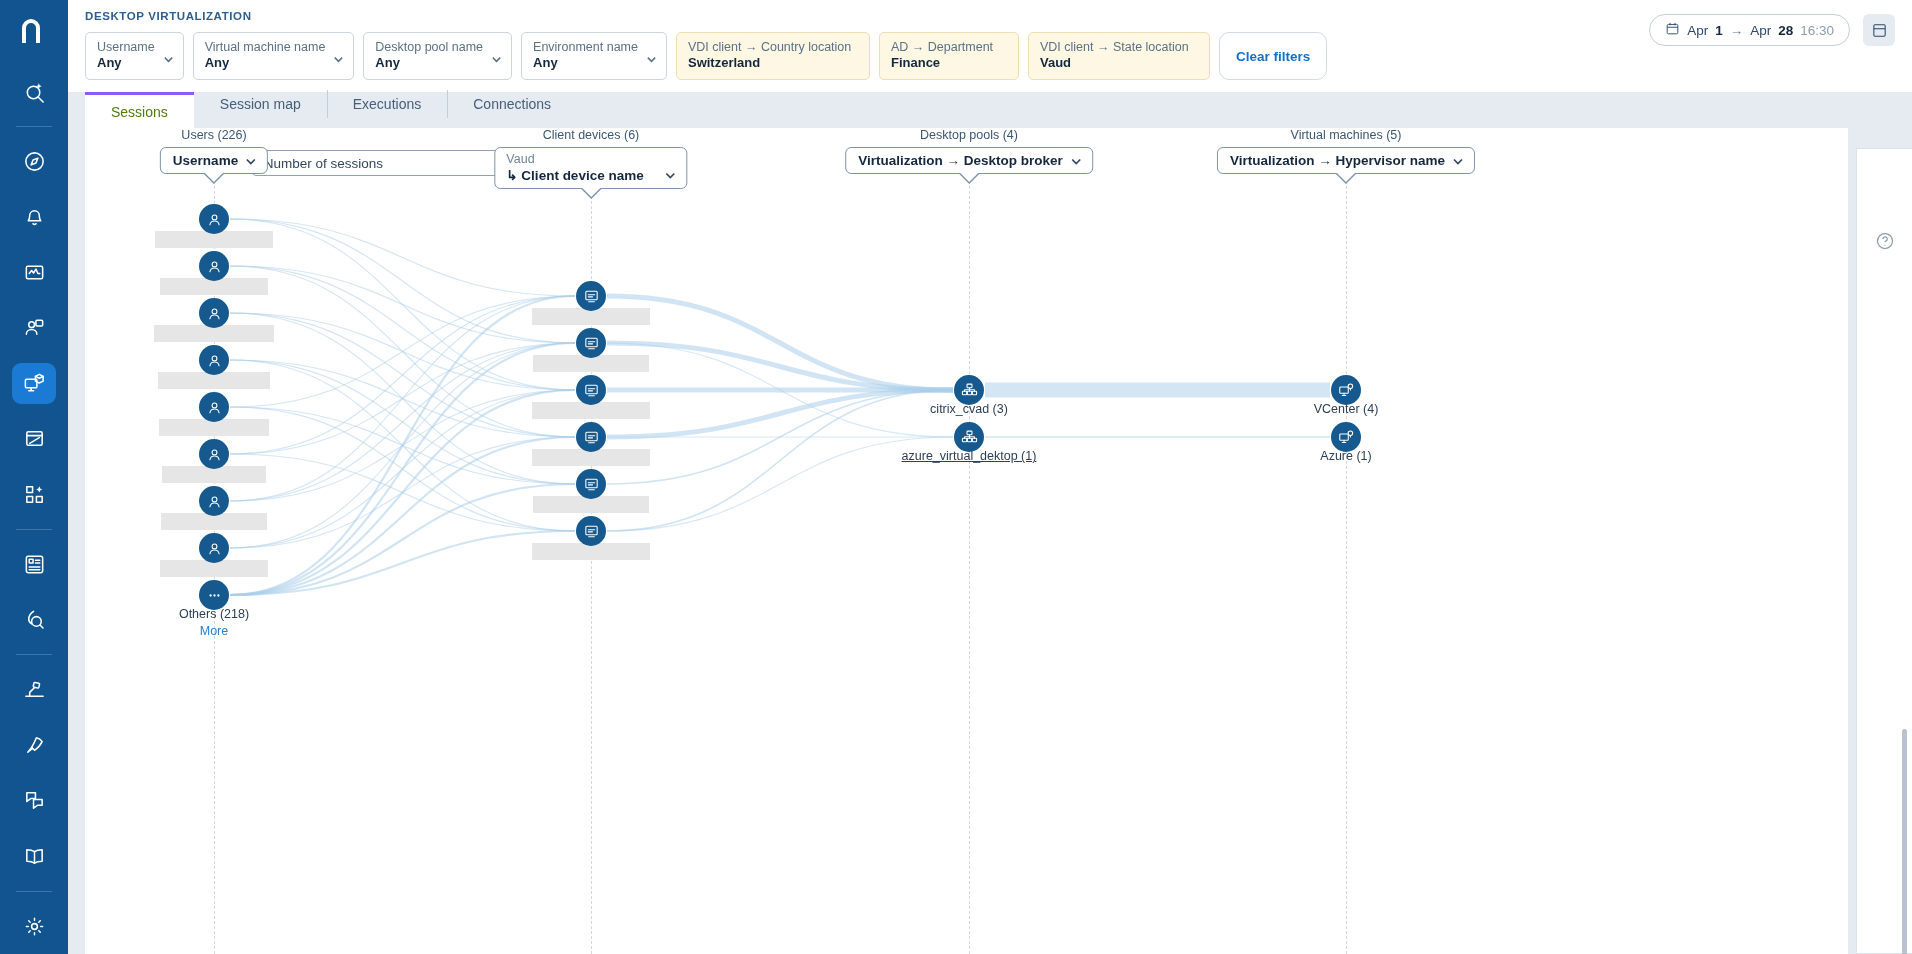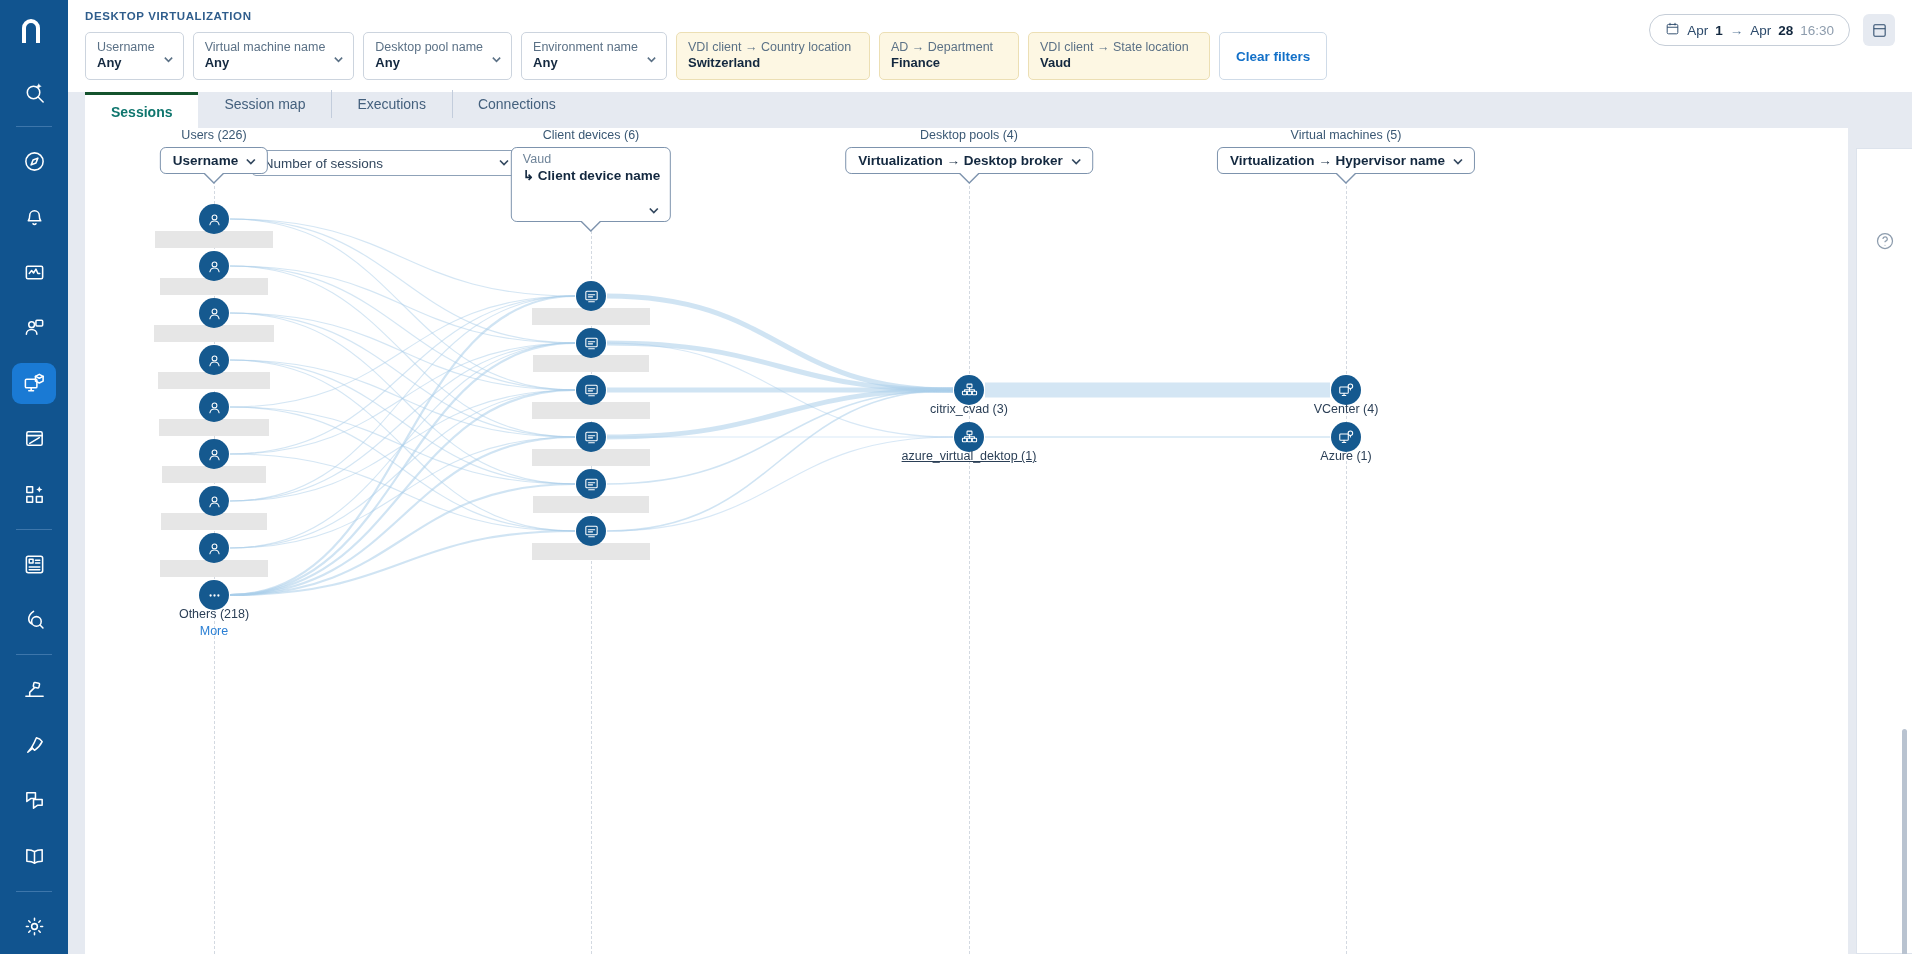--- a/index.html
+++ b/index.html
@@ -87,38 +87,38 @@
   .filter .f-value {
     font-size: 13px; color: #13283f; font-weight: bold; line-height: 16px; white-space: nowrap;
   }
   .filter .caret {
     position: absolute; right: 9px; top: 50%; transform: translateY(-50%);
     width: 11px; height: 11px;
   }
   .filter .caret svg { width: 11px; height: 11px; stroke: #5b7186; fill:none; stroke-width:1.7; }
   .filter.withcaret { padding-right: 28px; }
   #clear-filters {
-    border: 1px solid #cfdbe8; border-radius: 5px; background:#fff;
+    border: 1px solid #cfdbe8; border-radius: 10px; background:#fff;
     color: #1270c8; font-size: 13.5px; font-weight: bold;
     padding: 0 16px; display:flex; align-items:center; cursor:pointer;
     white-space: nowrap;
   }
 
   
   #tabs {
     display: flex; align-items: flex-end; background: #e6eaf1;
     padding-left: 17px; flex: 0 0 auto; height: 36px;
   }
   .tab {
     font-size: 14px; color: #44607d; padding: 0 26px; height: 48px;
     display: flex; align-items: center; cursor: pointer; position: relative;
   }
   .tab.active {
-    background: #fff; color: #0f766e; font-weight: bold;
-    border-top: 3px solid #14532d; height: 36px;
+    background: #fff; color: #4d7c0f; font-weight: normal;
+    border-top: 3px solid #8b5cf6; height: 36px;
   }
   .tab .divider {
     position:absolute; left:0; top: 10px; bottom: 10px; width:1px; background:#c3cddc;
   }
 
   
   #content-row { display:flex; flex: 1 1 auto; min-height:0; background:#e6eaf1; }
   #card {
     margin-left: 17px; background:#fff; flex: 1 1 auto; min-width:0;
     display:flex; flex-direction:column; position:relative; overflow:hidden;
@@ -176,21 +176,21 @@
   .col-title { font-size: 12.5px; color:#3a5874; margin-bottom: 5px; white-space:nowrap; }
   .col-pill {
     border:1px solid #7d93ad; border-radius: 6px; background:#fff;
     padding: 5px 10px 5px 12px; position:relative;
     display:flex; align-items:center; gap: 7px; cursor:pointer;
     white-space:nowrap;
   }
   .col-pill .pill-main { font-size: 13.5px; font-weight: bold; color:#13283f; }
   .col-pill .pill-sub { font-size: 12.5px; color:#6f8499; font-weight:normal; }
   .col-pill.two { flex-direction: column; align-items:flex-start; gap:1px; padding: 4px 10px 5px 11px;}
-  .col-pill.two .row2 { display:flex; align-items:flex-end; gap:21px;flex-direction:column;}
+  .col-pill.two .row2 { display:flex; align-items:center; gap:21px;}
   .col-pill svg.cv { width:12px;height:12px;stroke:#33485f;fill:none;stroke-width:1.7;}
   .col-pill::after {
     content:""; position:absolute; left:50%; bottom:-9px; transform:translateX(-50%);
     width:0;height:0; border-left:9px solid transparent; border-right:9px solid transparent;
     border-top: 9px solid #fff; z-index:2;
   }
   .col-pill::before {
     content:""; position:absolute; left:50%; bottom:-11px; transform:translateX(-50%);
     width:0;height:0; border-left:10px solid transparent; border-right:10px solid transparent;
     border-top: 10px solid #7d93ad; z-index:1;

